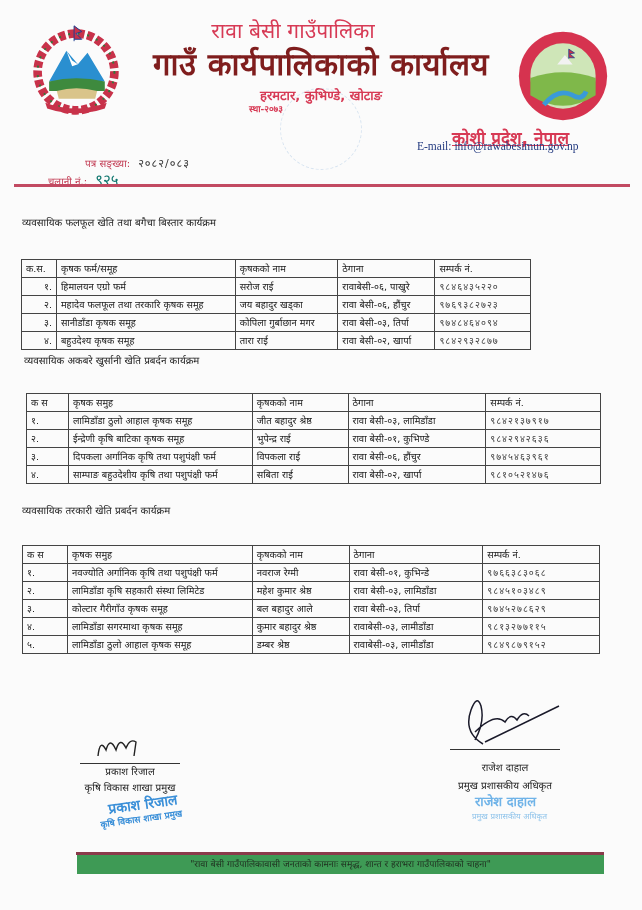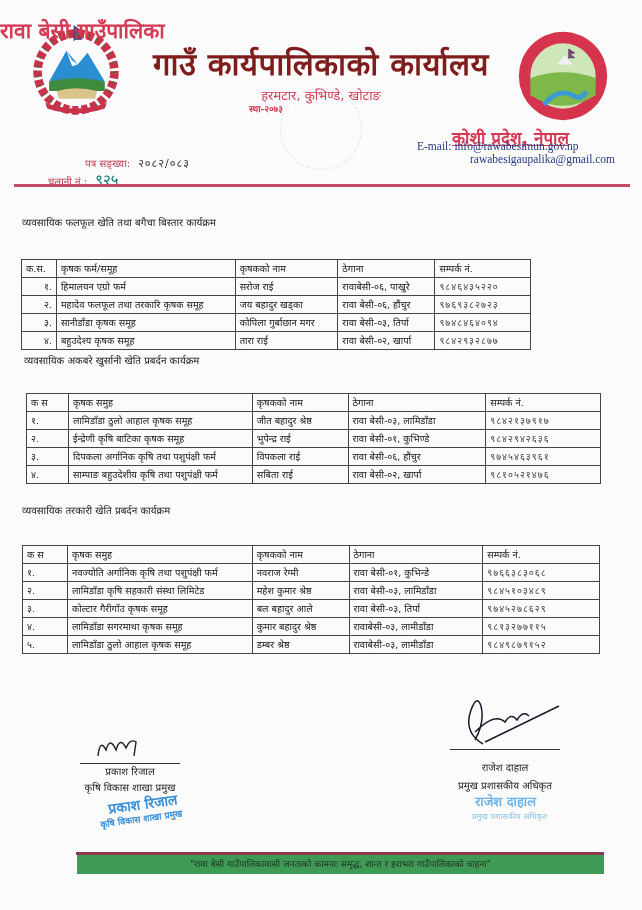--- a/index.html
+++ b/index.html
@@ -4,23 +4,23 @@
 <style>
   html, body { margin:0; padding:0; }
   body {
     width:642px; height:910px; background:#fbfbfb; position:relative; overflow:hidden;
     font-family: "DejaVu Sans", sans-serif; color:#2a2a2a;
   }
   .abs { position:absolute; }
   
   #emblem-left { left:28px; top:22px; width:96px; height:96px; }
   #emblem-right { left:515px; top:28px; width:96px; height:96px; }
-  .hdr-line1 { left:0; width:586px; top:16px; text-align:left; color:#d73a55; font-size:21px; font-weight:bold; }
+  .hdr-line1 { left:0; width:586px; top:16px; text-align:center; color:#d73a55; font-size:21px; font-weight:normal; }
   .hdr-line2 { left:0; width:642px; top:42px; text-align:center; color:#7f1d1d; font-size:31px; font-weight:bold; letter-spacing:0.5px; }
-  .hdr-line3 { left:0; width:642px; top:86px; text-align:center; color:#d73a55; font-size:13px; font-weight:normal; }
+  .hdr-line3 { left:0; width:642px; top:86px; text-align:center; color:#d73a55; font-size:13px; font-weight:bold; }
   .hdr-line4 { left:0; width:532px; top:102px; text-align:center; color:#d73a55; font-size:9px; font-weight:bold; }
   .province { left:452px; top:126px; color:#d73a55; font-size:17px; font-weight:bold;text-decoration:underline; }
   .seal { left:280px; top:88px; width:80px; height:80px; border-radius:50%; border:1px dashed rgba(80,140,200,0.35); opacity:0.6; }
   .contact { left:417px; top:140px; color:#243b80; font-family:"Liberation Serif", serif; font-size:11.5px; line-height:13px; }
   .contact .indent { padding-left:53px; }
   .refno { left:48px; top:155px; font-size:10px; color:#c23a52;margin-left:37px; }
   .refno .val { color:#333; font-size:11px; margin-left:8px; letter-spacing:1px; }
   .chalani { left:48px; top:169px; font-size:10px; color:#c23a52; }
   .chalani .val { color:#0f766e; font-size:15px; margin-left:8px; }
   .hr-red { left:14px; top:184px; width:616px; height:3px; background:#c24a62; }
@@ -63,21 +63,20 @@
 <div class="abs seal"></div>
 
 <div class="abs hdr-line1">रावा बेसी गाउँपालिका</div>
 <div class="abs hdr-line2">गाउँ कार्यपालिकाको कार्यालय</div>
 <div class="abs hdr-line3">हरमटार, कुभिण्डे, खोटाङ</div>
 <div class="abs hdr-line4">स्था-२०७३</div>
 <div class="abs province">कोशी प्रदेश, नेपाल</div>
 
 <div class="abs contact">
   <div><span>E-mail:</span> <span>info@rawabesimun.gov.np</span></div>
-  <div class="indent"><span>rawabesigaupalika@gmail.com</span></div>
 </div>
 
 <div class="abs refno">
   <span>पत्र सङ्ख्या:</span><span class="val">२०८२/०८३</span>
 </div>
 <div class="abs chalani">
   <span>चलानी नं.:</span><span class="val">९२५</span>
 </div>
 
 <div class="abs hr-red"></div>

